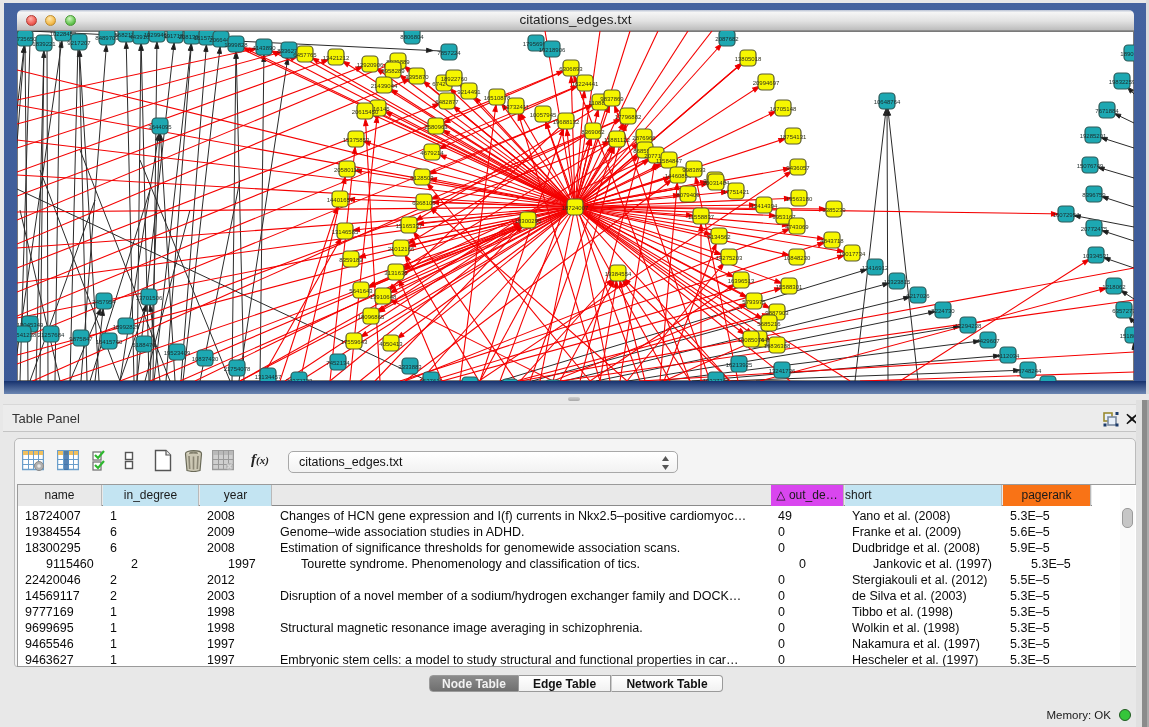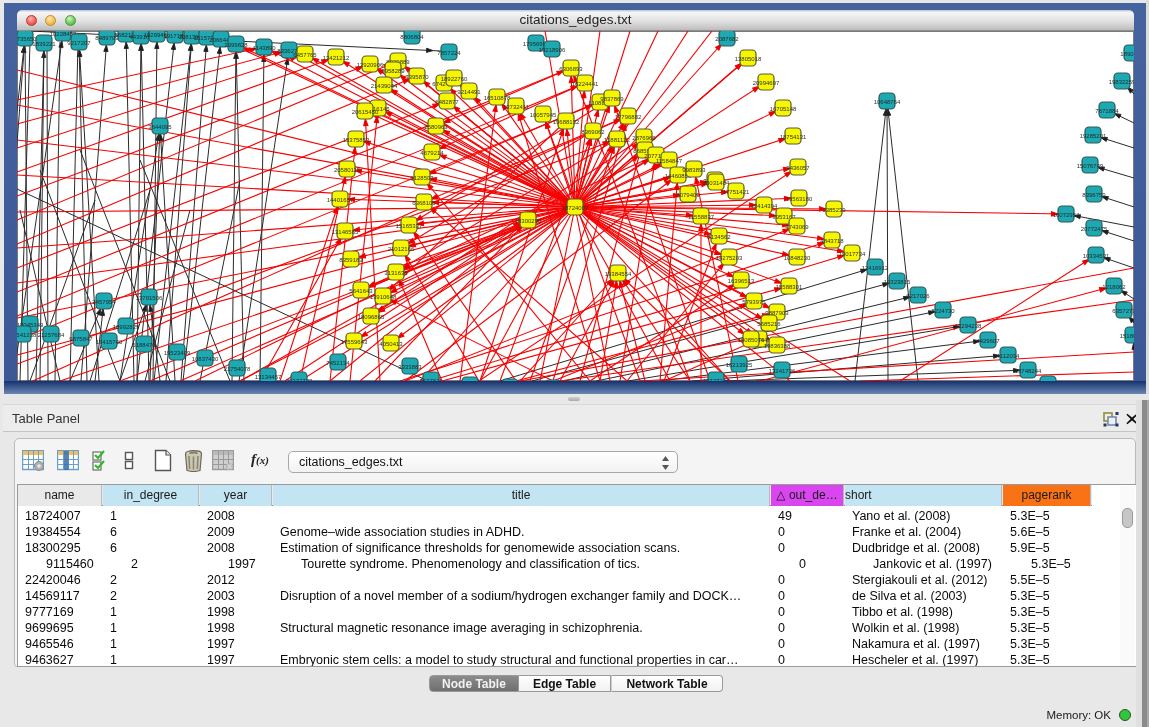--- a/index.html
+++ b/index.html
@@ -873,41 +873,41 @@
 <div style="position:absolute;left:288px;top:451px;width:390px;height:22px;background:linear-gradient(#fff,#f2f2f2);border:1px solid #a8a8a8;border-radius:5px;font-size:12.5px;color:#111;line-height:21px;padding-left:10px">citations_edges.txt
 <svg style="position:absolute;right:7px;top:3px" width="9" height="16" viewBox="0 0 9 16">
       <path d="M4.5 1 L8 6 H1 Z" fill="#555"></path>
       <path d="M4.5 15 L8 10 H1 Z" fill="#555"></path>
     </svg></div>
 <div id="tablewrap"></div>
 <div id="thead">
     <div style="position:absolute;left:0px;top:0;width:84px;height:21px;background:#e9e9e9;border-right:1px solid #b9b9b9;text-align:center;line-height:21px;font-size:12px;color:#1a1a1a;overflow:hidden;white-space:nowrap">name</div>
     <div style="position:absolute;left:85px;top:0;width:96px;height:21px;background:#c3e4f2;border-right:1px solid #b9b9b9;text-align:center;line-height:21px;font-size:12px;color:#1a1a1a;overflow:hidden;white-space:nowrap">in_degree</div>
     <div style="position:absolute;left:182px;top:0;width:72px;height:21px;background:#c3e4f2;border-right:1px solid #b9b9b9;text-align:center;line-height:21px;font-size:12px;color:#1a1a1a;overflow:hidden;white-space:nowrap">year</div>
-    <div style="position:absolute;left:255px;top:0;width:497px;height:21px;background:#c3e4f2;border-right:1px solid #b9b9b9;text-align:center;line-height:21px;font-size:12px;color:#1a1a1a;overflow:hidden;white-space:nowrap">title</div>
     <div style="position:absolute;left:753px;top:0;width:73px;height:21px;background:#d946ef;border-right:1px solid #b9b9b9;text-align:center;line-height:21px;font-size:12px;color:#1a1a1a;overflow:hidden;white-space:nowrap">△ out_de…</div>
     <div style="position:absolute;left:827px;top:0;width:157px;height:21px;background:#c3e4f2;border-right:1px solid #b9b9b9;text-align:left;line-height:21px;font-size:12px;color:#1a1a1a;overflow:hidden;white-space:nowrap">short</div>
     <div style="position:absolute;left:985px;top:0;width:88px;height:21px;background:#f97316;border-right:1px solid #b9b9b9;text-align:center;line-height:21px;font-size:12px;color:#1a1a1a;overflow:hidden;white-space:nowrap">pagerank</div>
   </div>
 <div id="tbody">
     <div style="position:absolute;left:0;top:0px;width:1074px;height:16px;line-height:16px;">
       <div style="position:absolute;left:7px;width:76px;top:0;white-space:nowrap;overflow:hidden">18724007</div>
       <div style="position:absolute;left:92px;width:88px;top:0;white-space:nowrap;overflow:hidden">1</div>
       <div style="position:absolute;left:189px;width:64px;top:0;white-space:nowrap;overflow:hidden">2008</div>
+      <div style="position:absolute;left:262px;width:489px;top:0;white-space:nowrap;overflow:hidden">Changes of HCN gene expression and I(f) currents in Nkx2.5–positive cardiomyoc…</div>
       <div style="position:absolute;left:760px;width:65px;top:0;white-space:nowrap;overflow:hidden">49</div>
       <div style="position:absolute;left:834px;width:149px;top:0;white-space:nowrap;overflow:hidden">Yano et al. (2008)</div>
       <div style="position:absolute;left:992px;width:80px;top:0;white-space:nowrap;overflow:hidden">5.3E–5</div>
     </div>
     <div style="position:absolute;left:0;top:16px;width:1074px;height:16px;line-height:16px;">
       <div style="position:absolute;left:7px;width:76px;top:0;white-space:nowrap;overflow:hidden">19384554</div>
       <div style="position:absolute;left:92px;width:88px;top:0;white-space:nowrap;overflow:hidden">6</div>
       <div style="position:absolute;left:189px;width:64px;top:0;white-space:nowrap;overflow:hidden">2009</div>
       <div style="position:absolute;left:262px;width:489px;top:0;white-space:nowrap;overflow:hidden">Genome–wide association studies in ADHD.</div>
       <div style="position:absolute;left:760px;width:65px;top:0;white-space:nowrap;overflow:hidden">0</div>
-      <div style="position:absolute;left:834px;width:149px;top:0;white-space:nowrap;overflow:hidden">Franke et al. (2004)</div>
+      <div style="position:absolute;left:834px;width:149px;top:0;white-space:nowrap;overflow:hidden">Franke et al. (2009)</div>
       <div style="position:absolute;left:992px;width:80px;top:0;white-space:nowrap;overflow:hidden">5.6E–5</div>
     </div>
     <div style="position:absolute;left:0;top:32px;width:1074px;height:16px;line-height:16px;">
       <div style="position:absolute;left:7px;width:76px;top:0;white-space:nowrap;overflow:hidden">18300295</div>
       <div style="position:absolute;left:92px;width:88px;top:0;white-space:nowrap;overflow:hidden">6</div>
       <div style="position:absolute;left:189px;width:64px;top:0;white-space:nowrap;overflow:hidden">2008</div>
       <div style="position:absolute;left:262px;width:489px;top:0;white-space:nowrap;overflow:hidden">Estimation of significance thresholds for genomewide association scans.</div>
       <div style="position:absolute;left:760px;width:65px;top:0;white-space:nowrap;overflow:hidden">0</div>
       <div style="position:absolute;left:834px;width:149px;top:0;white-space:nowrap;overflow:hidden">Dudbridge et al. (2008)</div>
       <div style="position:absolute;left:992px;width:80px;top:0;white-space:nowrap;overflow:hidden">5.9E–5</div>

